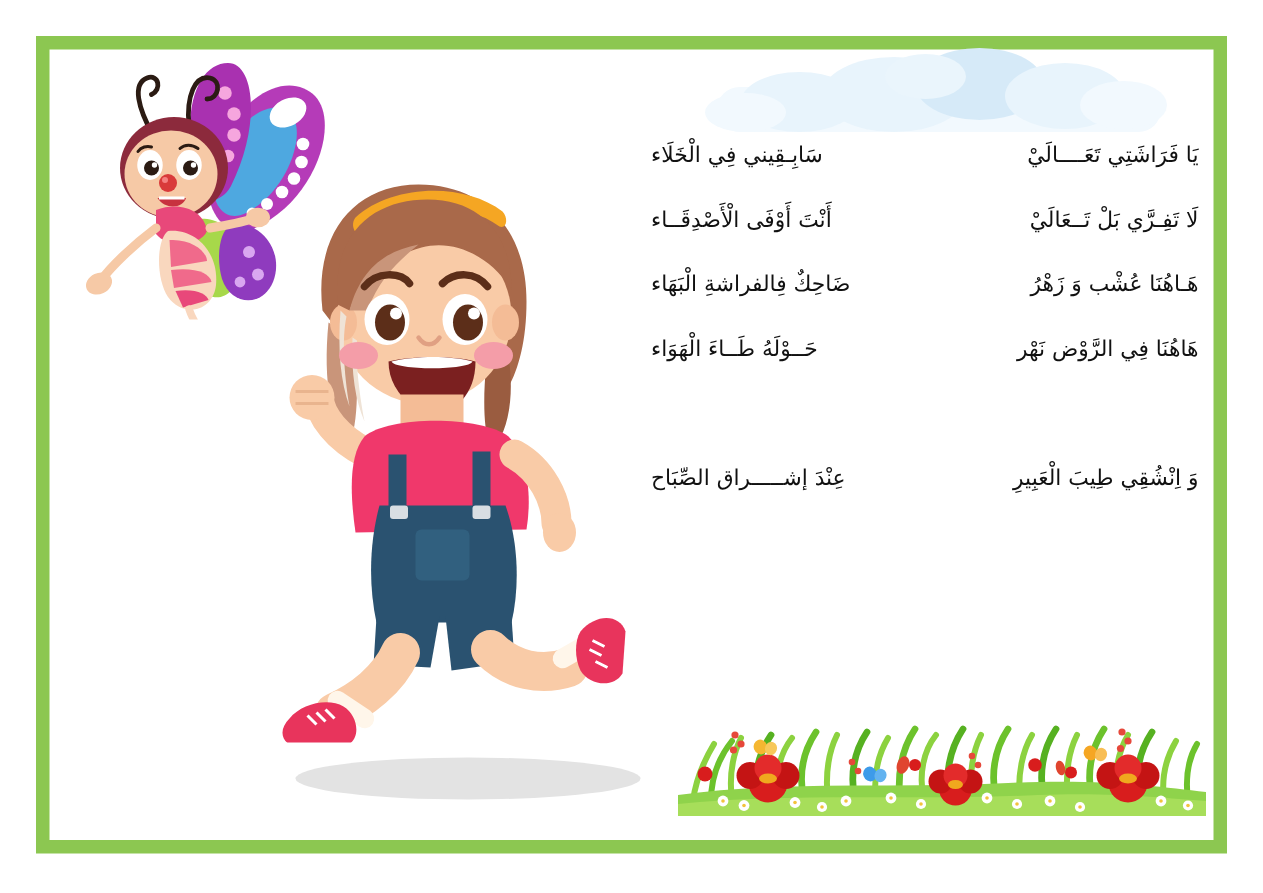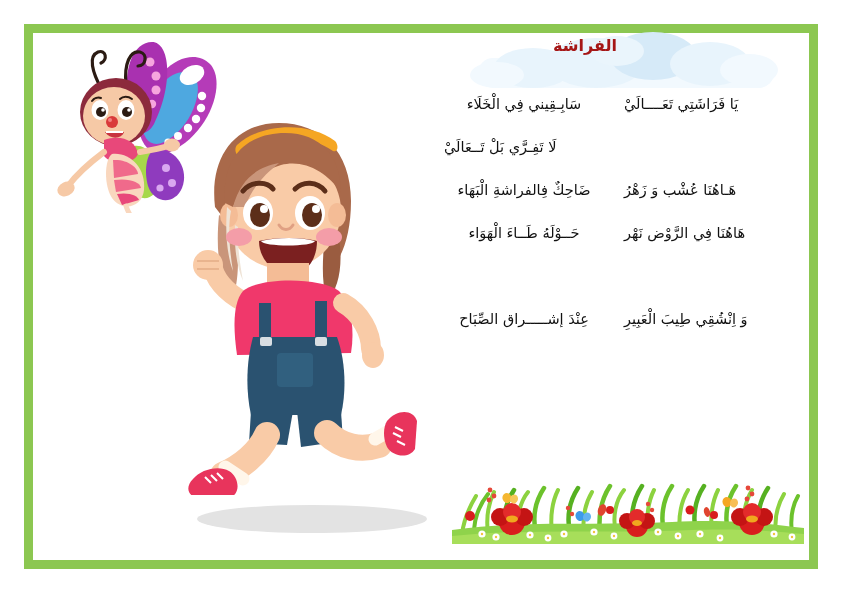--- a/index.html
+++ b/index.html
@@ -87,22 +87,22 @@
     height: 43px;
     font-size: 14.5px;
     color: #111111;
     direction: rtl;
     white-space: nowrap;
   }
   .hemi {
     display: inline-block;
     direction: rtl;
   }
-  .hemi-a { min-width: 175px; text-align: left; padding-left: 10px; }
-  .hemi-b { min-width: 180px; text-align: center; }
+  .hemi-a { min-width: 175px; text-align: right; padding-left: 10px; }
+  .hemi-b { min-width: 180px; text-align: left; }
 
   
   #grass-strip {
     position: absolute;
     left: 22px;
     top: 448px;
     width: 352px;
     height: 72px;
     overflow: hidden;
   }
@@ -294,29 +294,29 @@
       <div class="cloud-blob pale" style="left:8px;  top:26px; width:296px; height:30px; border-radius:24px;"></div>
       <div class="cloud-blob lite" style="left:24px; top:16px; width:78px;  height:40px;"></div>
       <div class="cloud-blob lite" style="left:78px; top:6px;  width:96px;  height:50px;"></div>
       <div class="cloud-blob" style="left:140px;top:0px;  width:86px;  height:48px;"></div>
       <div class="cloud-blob lite" style="left:200px;top:10px; width:80px;  height:44px;"></div>
       <div class="cloud-blob pale" style="left:250px;top:22px; width:58px;  height:32px;"></div>
       <div class="cloud-blob pale" style="left:0px;  top:30px; width:54px;  height:26px;"></div>
       <div class="cloud-blob" style="left:120px; top:4px; width:54px; height:30px; background:#EAF5FC;"></div>
     </div>
 
-    <div id="poem-title">الفراشة</div>
 
     <div id="verses">
       <div class="verse">
         <span class="hemi hemi-a">يَا فَرَاشَتِي تَعَــــالَيْ</span>
         <span class="hemi hemi-b">سَابِـقِيني فِي الْخَلَاء</span>
       </div>
       <div class="verse">
         <span class="hemi hemi-a">لَا تَفِـرَّي بَلْ تَــعَالَيْ</span>
+        <span class="hemi hemi-b">أَنْتَ أَوْفَى الْأَصْدِقَــاء</span>
       </div>
       <div class="verse">
         <span class="hemi hemi-a">هَـاهُنَا عُشْب وَ زَهْرُ</span>
         <span class="hemi hemi-b">ضَاحِكٌ فِالفراشةِ الْبَهَاء</span>
       </div>
       <div class="verse">
         <span class="hemi hemi-a">هَاهُنَا فِي الرَّوْض نَهْر</span>
         <span class="hemi hemi-b">حَــوْلَهُ طَــاءَ الْهَوَاء</span>
       </div>
       <div class="verse">

